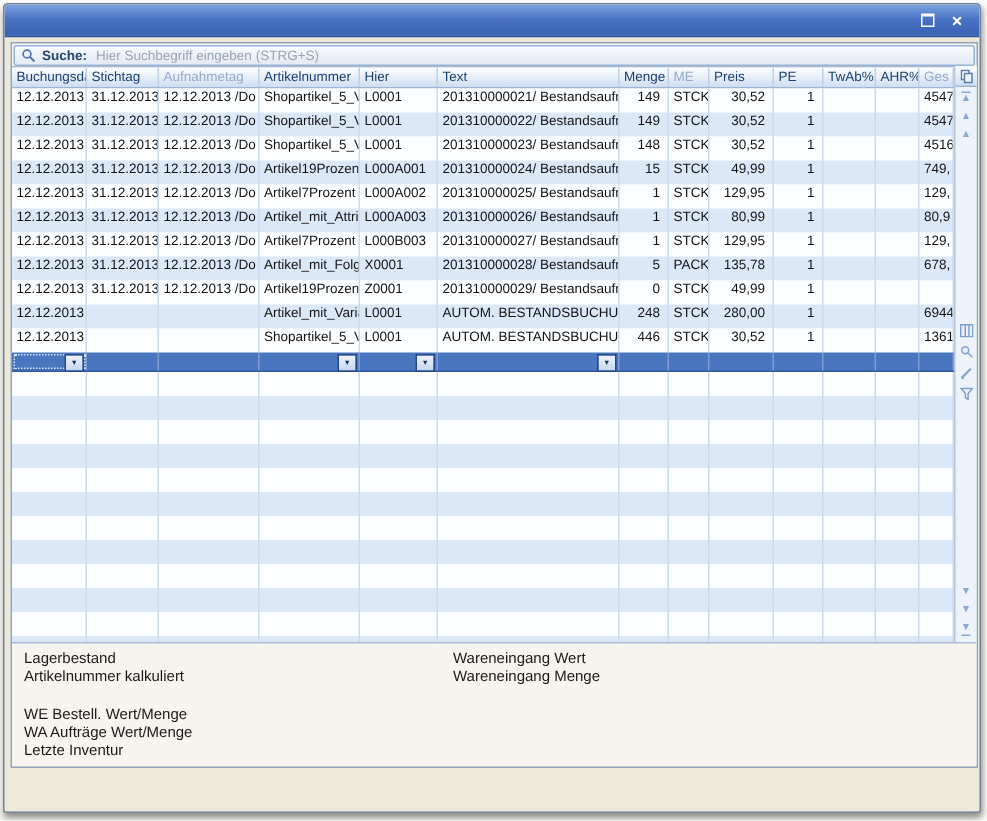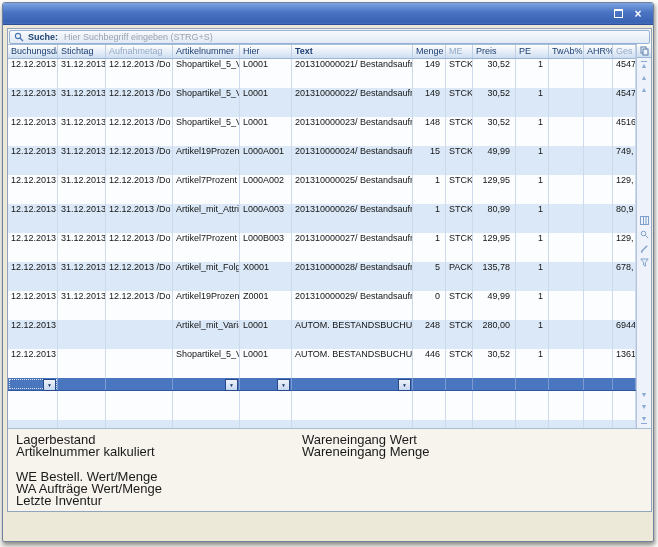--- a/index.html
+++ b/index.html
@@ -52,21 +52,21 @@
     display:flex; height:14px;
     background:linear-gradient(#fefefe, #dde8f5 70%, #cddef2);
     border-bottom:1px solid #9db4d2; box-sizing:border-box;
   }
   .hcell {
     font-size:9px; color:#1c3f72; padding:1px 0 0 3px;
     border-right:1px solid #bfd0e6; box-sizing:border-box;
     overflow:hidden; white-space:nowrap; flex:none;
   }
   .hcell.muted { color:#94aac9; }
-  .grow { display:flex; height:29px; flex:none; }
+  .grow { display:flex; height:16px; flex:none; }
   .grow.odd  { background:#fbfdfe; }
   .grow.even { background:#dbe8f7; }
   .gcell {
     font-size:9px; color:#141414; line-height:11px; padding-left:3px;
     border-right:1px solid #ccdaec; box-sizing:border-box;
     overflow:hidden; white-space:nowrap; flex:none;
   }
   .gcell.r { text-align:right; padding-right:5px; padding-left:0; }
   .filter-row { display:flex; height:13px; background:#4a76c0; border-bottom:1px solid #2e57a0; box-sizing:border-box; }
   .fcell { border-right:1px solid #7b9bd2; box-sizing:border-box; position:relative; flex:none; }
@@ -95,21 +95,21 @@
   .strip-top { top:3px; gap:4px; }
   .strip-mid { top:158px; gap:5px; }
   .strip-bottom { bottom:4px; gap:4px; }
   .sico { font-size:7px; line-height:8px; color:#8aa9d4; }
   .bar-top { border-top:1px solid #8aa9d4; }
   .bar-bottom { border-bottom:1px solid #8aa9d4; }
   
   .summary {
     position:absolute; left:0; top:399px; width:643px; height:82px;
     background:#f6f4ec; border-top:1px solid #aabbd4; box-sizing:border-box;
-    font-size:13px; color:#1a1a1a;
+    font-size:10px; color:#1a1a1a;
   }
   .summary-col { position:absolute; top:5px; white-space:nowrap; }
   .col-left  { left:8px; }
   .col-right { left:294px; }
   .sgroup { margin-bottom:13px; }
   .slabel { height:12px; line-height:12px; }
   svg { display:block; }
 </style>
 </head>
 <body>
@@ -140,21 +140,21 @@
       <span class="search-placeholder">Hier Suchbegriff eingeben (STRG+S)</span>
     </div>
 
     <div class="grid">
       <div class="ghead">
           <div class="hcell" style="width: 50px;">Buchungsdatum</div>
           <div class="hcell" style="width: 48px;">Stichtag</div>
           <div class="hcell muted" style="width: 67px;">Aufnahmetag</div>
           <div class="hcell" style="width: 67px;">Artikelnummer</div>
           <div class="hcell" style="width: 52px;">Hier</div>
-          <div class="hcell" style="width: 121px; font-weight: bold;">Text</div>
+          <div class="hcell" style="width: 121px;">Text</div>
           <div class="hcell" style="width: 33px;">Menge</div>
           <div class="hcell muted" style="width: 27px;">ME</div>
           <div class="hcell" style="width: 43px;">Preis</div>
           <div class="hcell" style="width: 33px;">PE</div>
           <div class="hcell" style="width: 35px;">TwAb%</div>
           <div class="hcell" style="width: 29px;">AHR%</div>
           <div class="hcell muted" style="width: 23px;">Ges</div>
         </div>
       <div>
           <div class="grow odd">

